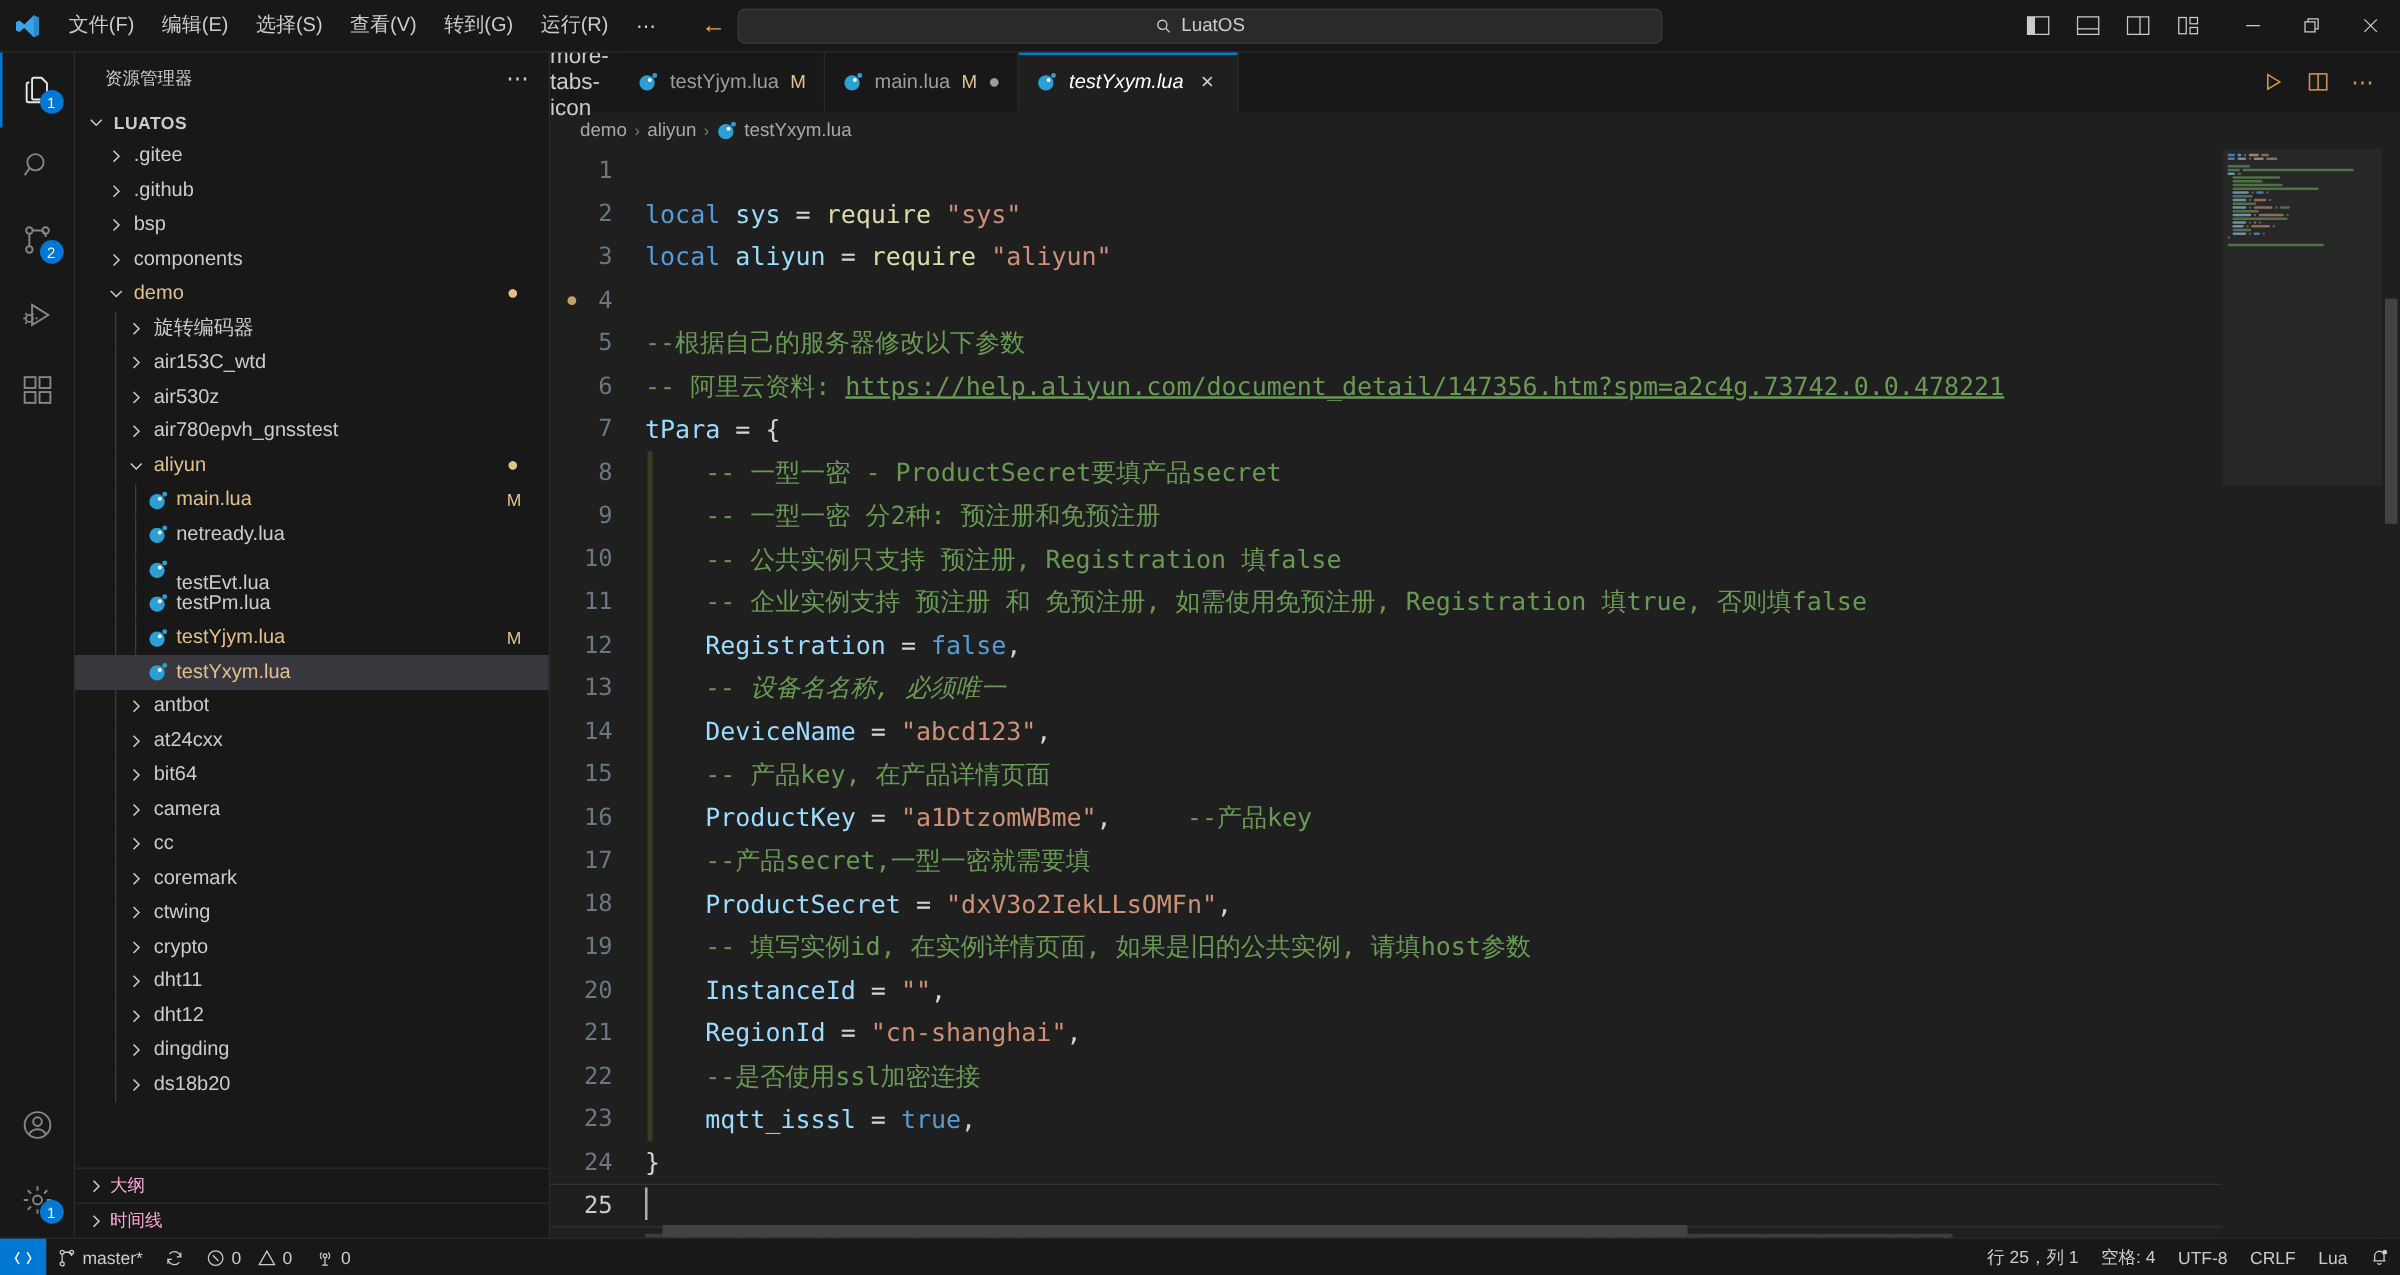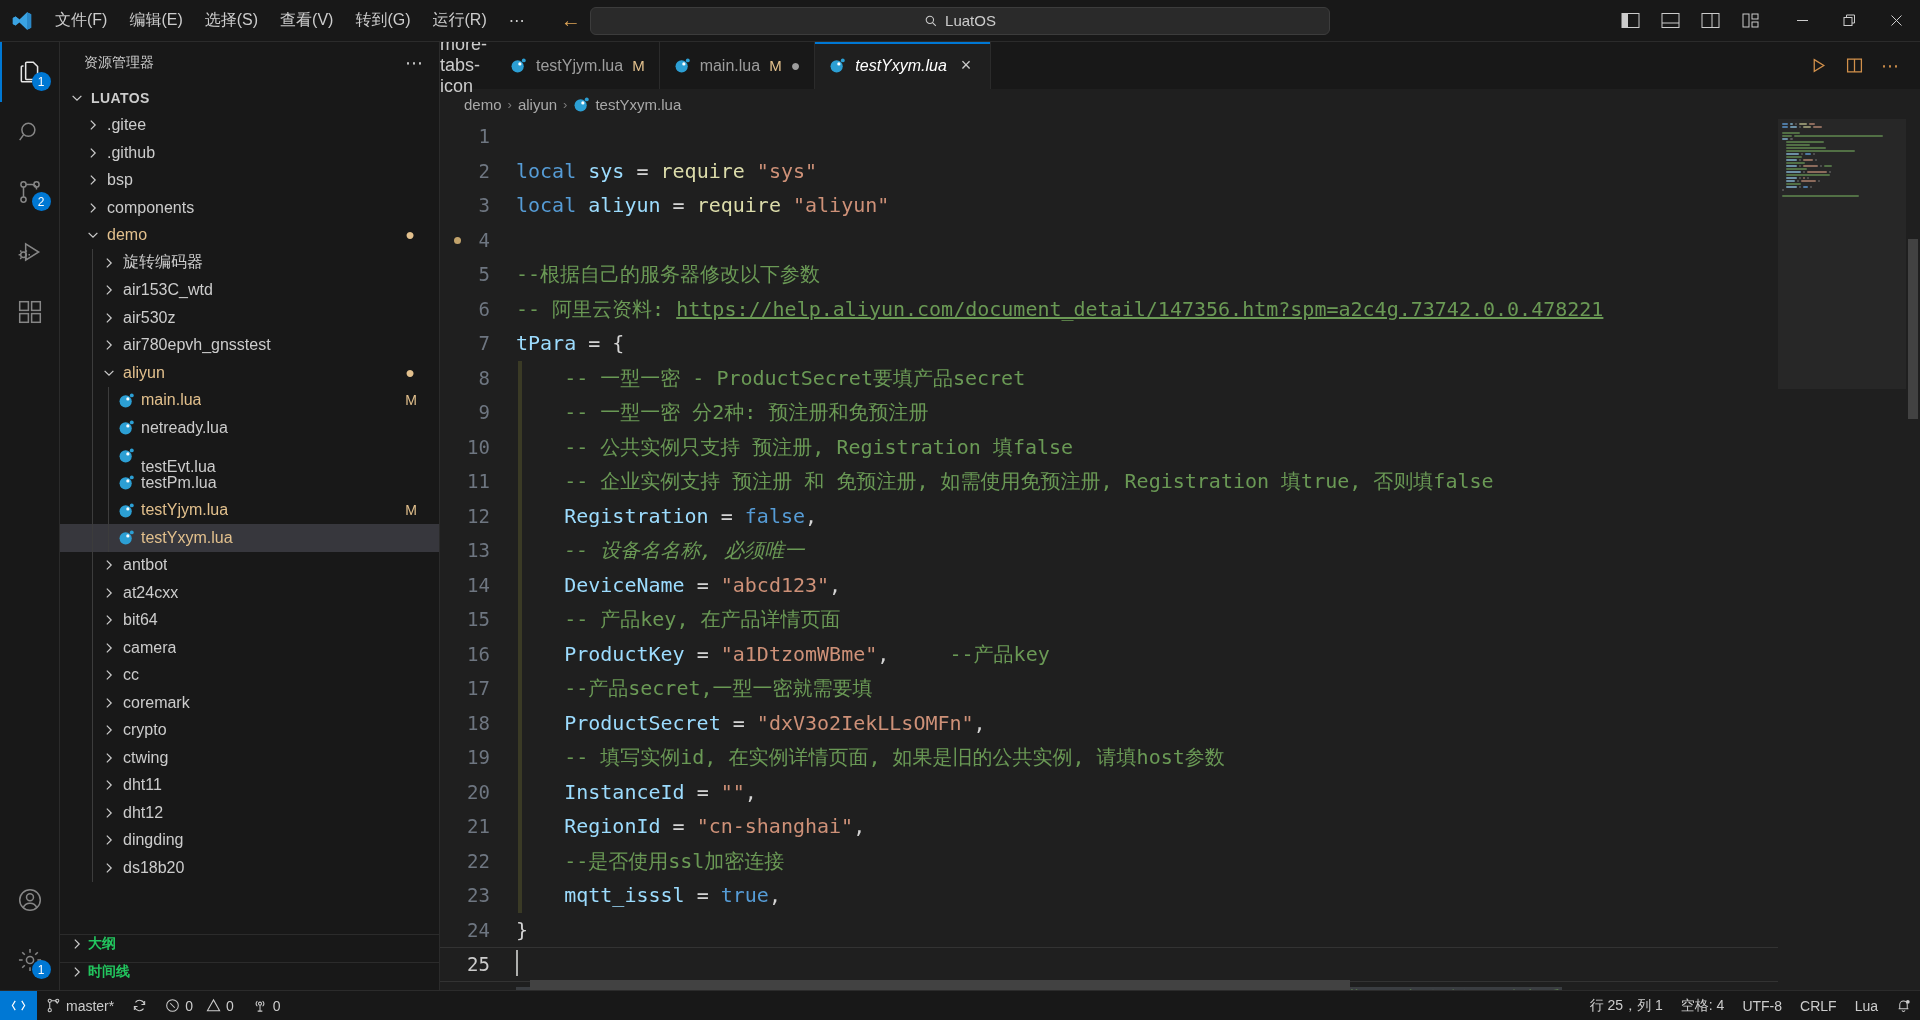--- a/index.html
+++ b/index.html
@@ -94,22 +94,22 @@
   .chev { width: 17px; height: 17px; flex: 0 0 17px; display:flex; align-items:center; justify-content:center; color:#cccccc; }
   .chev svg { width: 14px; height: 14px; }
   .lua-ico { width: 20px; flex:0 0 20px; display:flex; align-items:center; justify-content:center; margin-right: 5px;}
   .rlabel { overflow: hidden; text-overflow: ellipsis; }
   .rmod { margin-left: auto; padding-right: 22px; color:#e2c08d; font-size: 14px; }
   .rdot { margin-left:auto; padding-right: 24px; color:#e2c08d; font-size: 16px; line-height: 1;}
   .indent-guide {
     position:absolute; top:0; bottom:0; width:1px; background:#3c3c3c;
   }
   .sb-section {
-    height: 28px; display:flex; color:#22c55e;
-    font-size: 14px; font-weight: bold; border-top: 1px solid #2b2b2b;
+    height: 28px; display:flex; align-items:center; color:#f9a8d4;
+    font-size: 14px; font-weight: normal; border-top: 1px solid #2b2b2b;
     padding-left: 8px; cursor: default;
   }
   .sb-section .chev { margin-right: 3px; }
 
   
   .editor-area { flex: 1 1 auto; display: flex; flex-direction: column; min-width:0; background:#1f1f1f; }
   .tabbar { height: 47px; flex:0 0 47px; display:flex; align-items:stretch; background:#181818; }
   .tabs-overflow { width: 56px; display:flex; align-items:center; justify-content:center; color:#cccccc; font-size:18px; cursor:default;}
   .tab {
     display:flex; align-items:center; gap: 9px; padding: 0 14px;
@@ -170,21 +170,21 @@
     width: 14px; flex:0 0 14px; background:#1f1f1f; position:relative;
   }
   .vthumb { position:absolute; top:120px; left:2px; width:10px; height:180px; background:#424242; border-radius:0; }
   .hscroll {
     position:absolute; left:90px; right:142px; bottom:0; height:10px; background:transparent;
   }
   .hthumb { position:absolute; left:0; top:0; height:10px; width:820px; background:#424242; }
 
   
   .statusbar {
-    height: 30px; flex:0 0 30px; background:#181818; display:flex; align-items:center;
+    height: 30px; flex:0 0 30px; background:#181818; display:flex; 
     color:#cccccc; font-size:14px; border-top:1px solid #2b2b2b;
   }
   .remote {
     background:#0078d4; color:#fff; height:30px; display:flex; align-items:center;
     padding: 0 11px; gap:5px; cursor:default;
   }
   .sitem { display:flex; align-items:center; gap:5px; padding: 0 9px; height:30px; cursor:default; }
   .sb-right { margin-left:auto; display:flex; align-items:center; }
   svg { display:block; }
 </style>
@@ -598,32 +598,32 @@
           </div>
           <div class="row">
             <div class="indent-guide" style="left: 32px;"></div>
             <div style="width: 40px; flex: 0 0 40px;"></div>
             <span class="chev">
               <svg viewBox="0 0 16 16">
                 <polyline points="5.5,3 10.5,8 5.5,13" fill="none" stroke="#cccccc" stroke-width="1.4"></polyline>
               </svg>
             </span>
             <span style="width: 6px; flex: 0 0 6px;"></span>
+            <span class="rlabel">ctwing</span>
+          </div>
+          <div class="row">
+            <div class="indent-guide" style="left: 32px;"></div>
+            <div style="width: 40px; flex: 0 0 40px;"></div>
+            <span class="chev">
+              <svg viewBox="0 0 16 16">
+                <polyline points="5.5,3 10.5,8 5.5,13" fill="none" stroke="#cccccc" stroke-width="1.4"></polyline>
+              </svg>
+            </span>
+            <span style="width: 6px; flex: 0 0 6px;"></span>
             <span class="rlabel">crypto</span>
-          </div>
-          <div class="row">
-            <div class="indent-guide" style="left: 32px;"></div>
-            <div style="width: 40px; flex: 0 0 40px;"></div>
-            <span class="chev">
-              <svg viewBox="0 0 16 16">
-                <polyline points="5.5,3 10.5,8 5.5,13" fill="none" stroke="#cccccc" stroke-width="1.4"></polyline>
-              </svg>
-            </span>
-            <span style="width: 6px; flex: 0 0 6px;"></span>
-            <span class="rlabel">ctwing</span>
           </div>
           <div class="row">
             <div class="indent-guide" style="left: 32px;"></div>
             <div style="width: 40px; flex: 0 0 40px;"></div>
             <span class="chev">
               <svg viewBox="0 0 16 16">
                 <polyline points="5.5,3 10.5,8 5.5,13" fill="none" stroke="#cccccc" stroke-width="1.4"></polyline>
               </svg>
             </span>
             <span style="width: 6px; flex: 0 0 6px;"></span>

